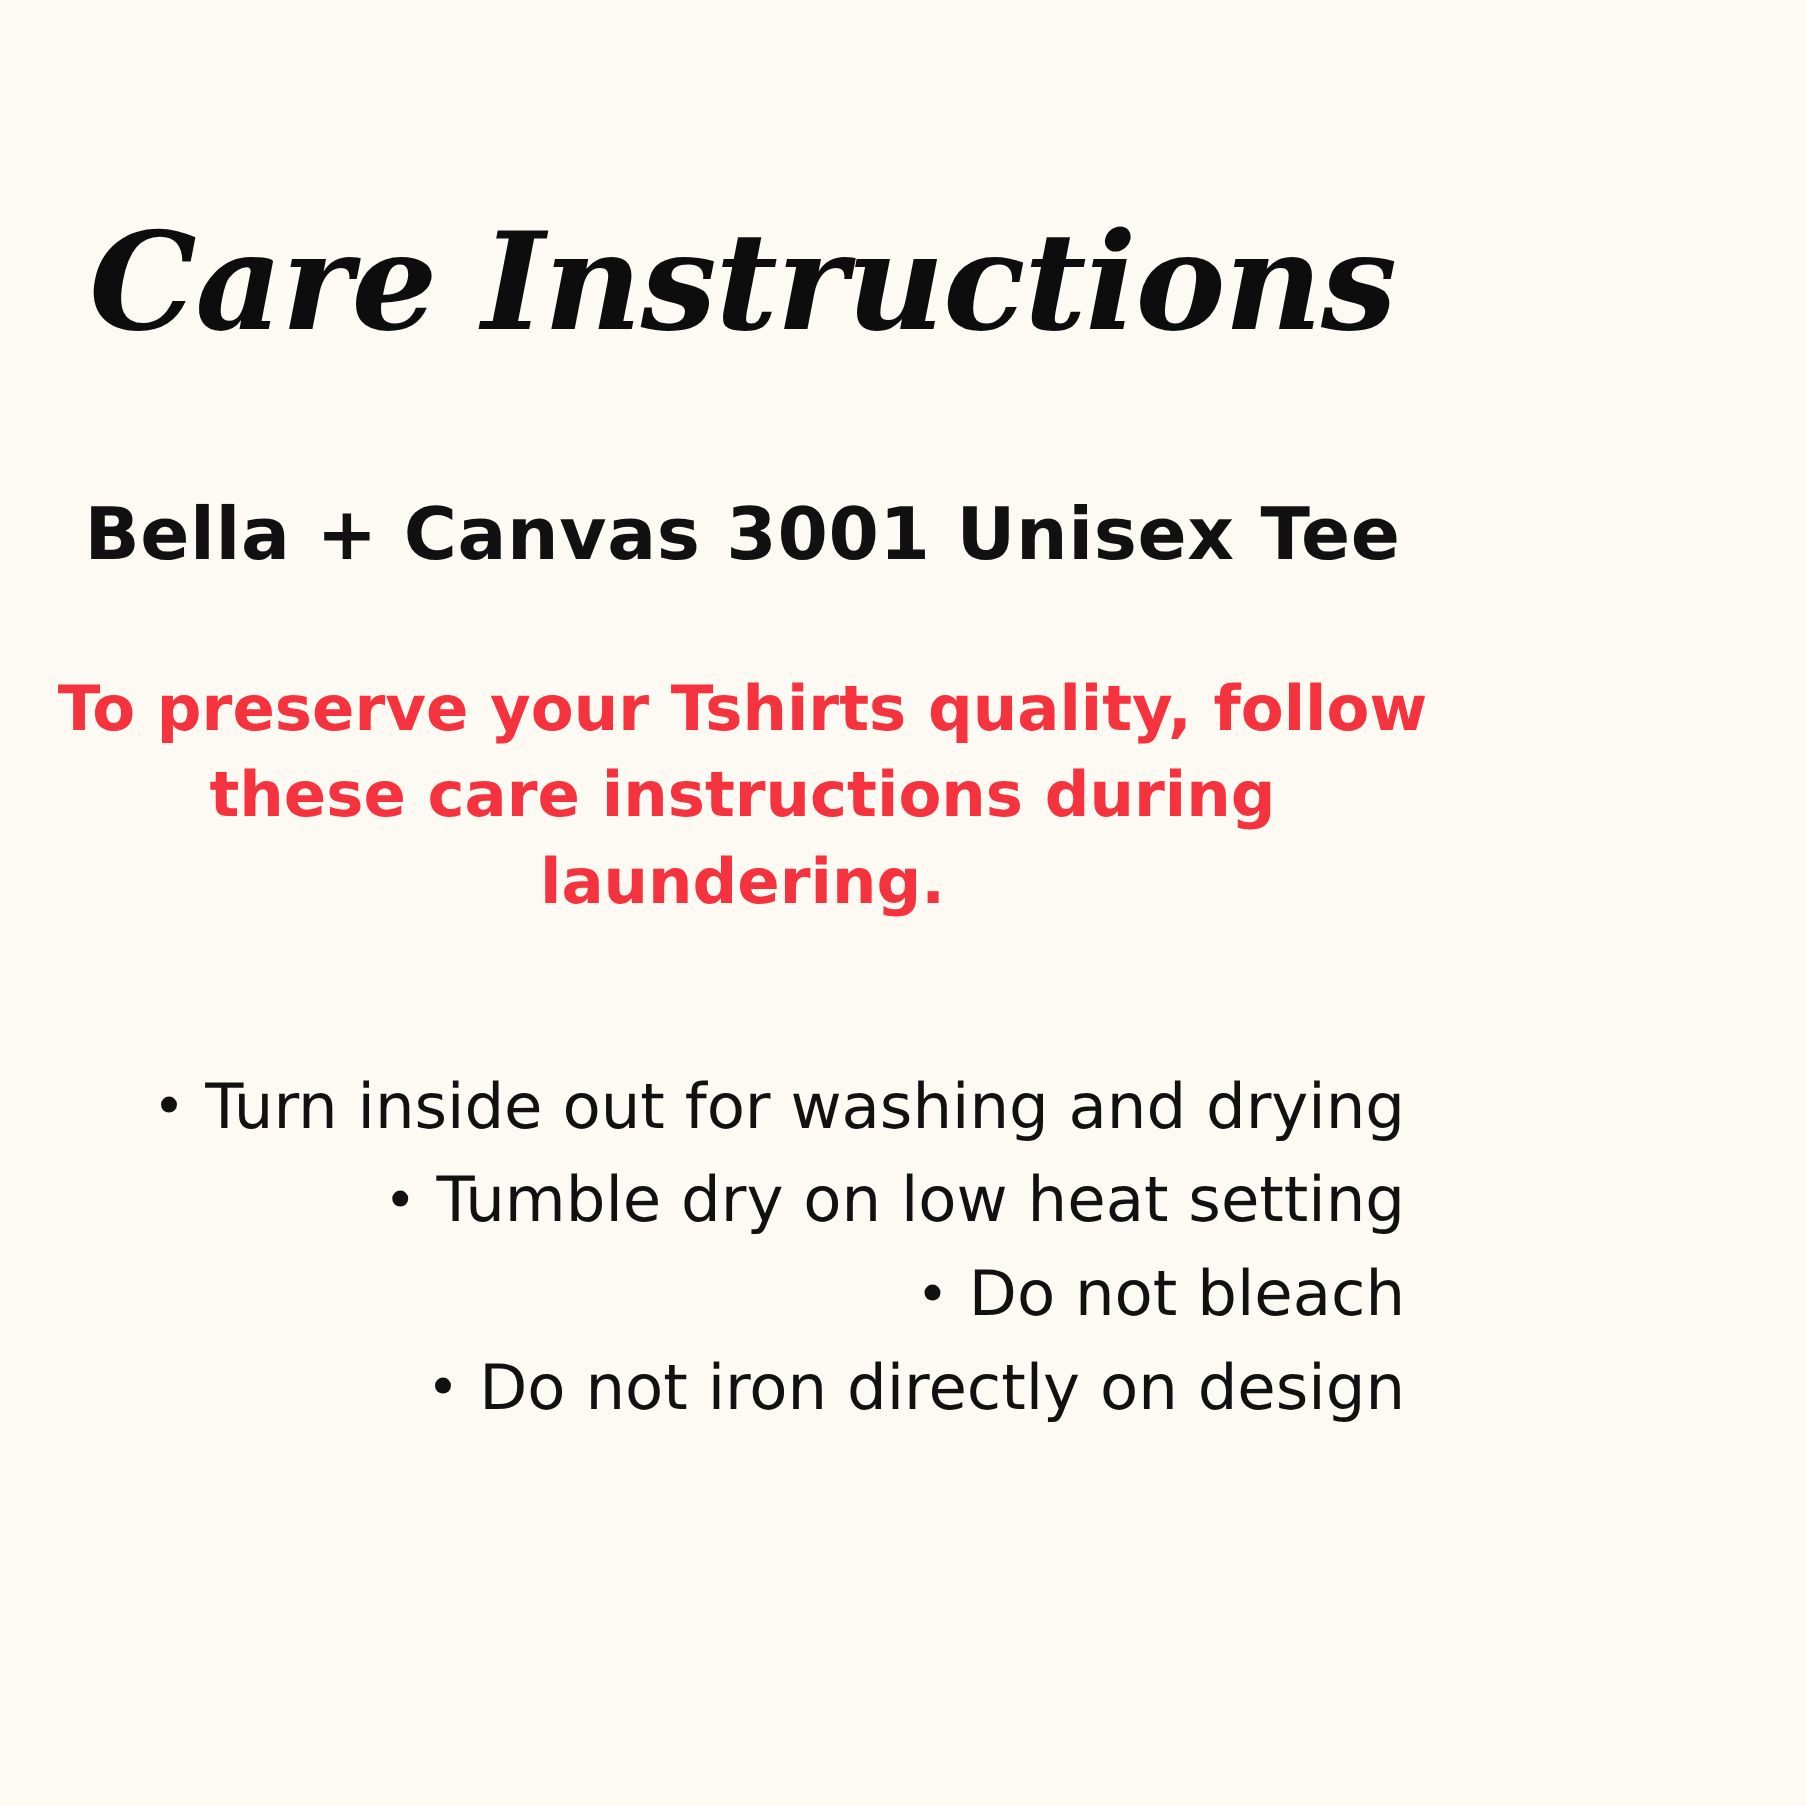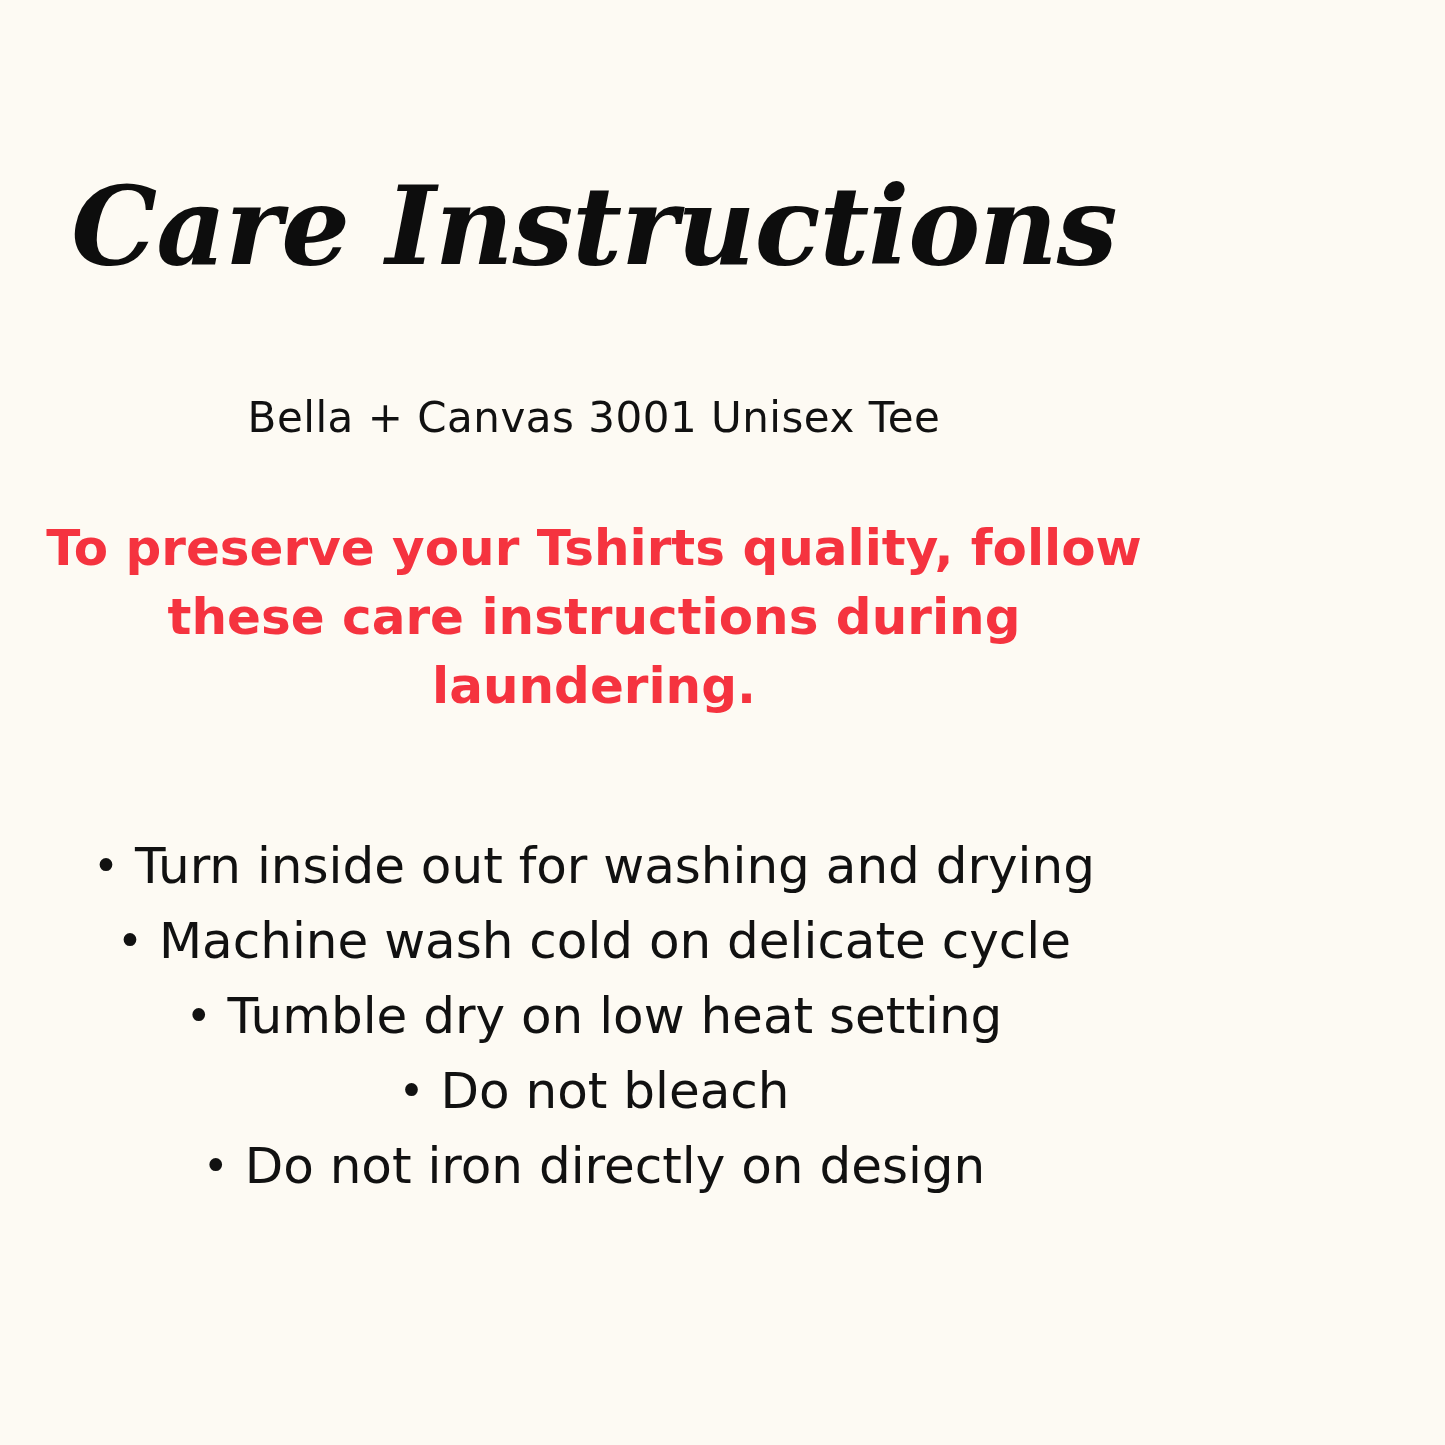--- a/index.html
+++ b/index.html
@@ -29,22 +29,22 @@
     font-weight: 700;
     font-size: 108px;
     line-height: 1.05;
     color: #0d0d0d;
     letter-spacing: -1px;
     text-align: center;
     margin: 0;
   }
   .product {
     font-family: "DejaVu Sans", "Liberation Sans", sans-serif;
-    font-weight: 400;
-    font-size: 42px;
+    font-weight: 700;
+    font-size: 58px;
     color: #111111;
     text-align: center;
     margin: 0;
     padding-top: 110px;
     letter-spacing: 0.5px;
   }
   .callout {
     font-family: "DejaVu Sans", "Liberation Sans", sans-serif;
     font-weight: 700;
     font-size: 50px;
@@ -65,21 +65,21 @@
     list-style: none;
     margin: 0;
     padding: 0;
     width: 1060px;
   }
   ul.care-list li {
     font-family: "DejaVu Sans", "Liberation Sans", sans-serif;
     font-size: 50px;
     line-height: 1.5;
     color: #111111;
-    text-align: center;
+    text-align: right;
     position: relative;
     white-space: nowrap;
   }
   ul.care-list li .bullet {
     display: inline-block;
     margin-right: 16px;
     font-size: 44px;
     vertical-align: 2px;
   }
 </style>
@@ -90,20 +90,19 @@
 
   <h1 class="title">Care Instructions</h1>
 
   <h2 class="product">Bella + Canvas 3001 Unisex Tee</h2>
 
   <p class="callout">To preserve your Tshirts quality, follow these care instructions during laundering.</p>
 
   <div class="list-wrap">
     <ul class="care-list">
       <li><span class="bullet">•</span><span>Turn inside out for washing and drying</span></li>
-      <li><span class="bullet">•</span><span>Machine wash cold on delicate cycle</span></li>
       <li><span class="bullet">•</span><span>Tumble dry on low heat setting</span></li>
       <li><span class="bullet">•</span><span>Do not bleach</span></li>
       <li><span class="bullet">•</span><span>Do not iron directly on design</span></li>
     </ul>
   </div>
 
 </div>
 
 </body></html>

